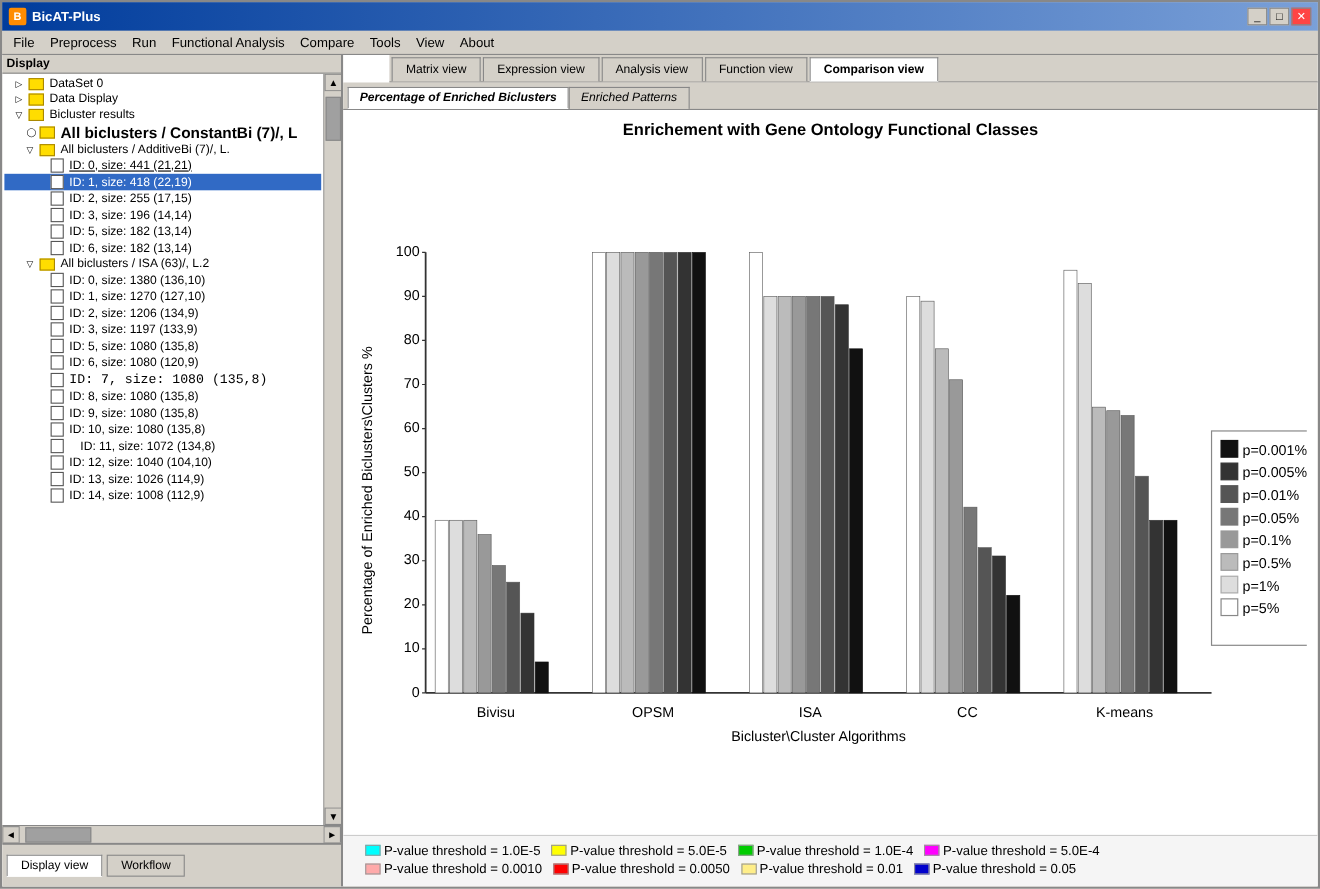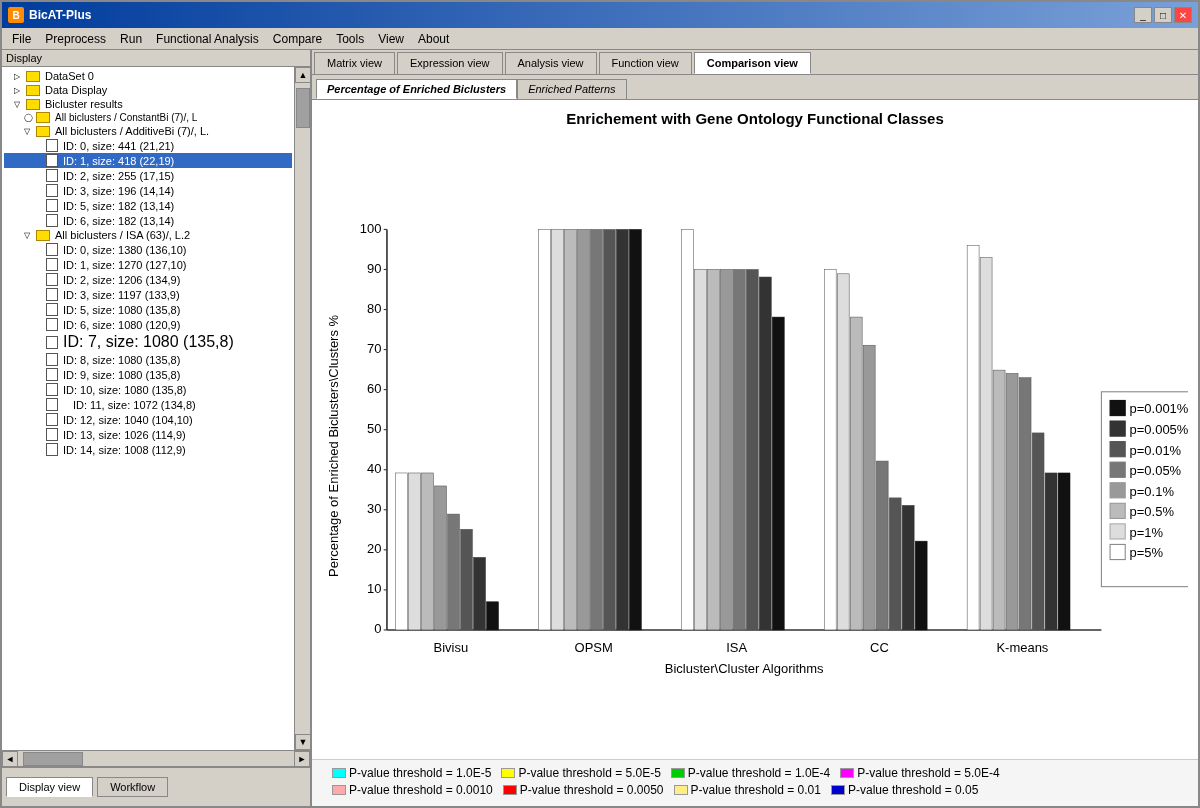--- a/index.html
+++ b/index.html
@@ -17,38 +17,38 @@
     
     
     .menubar { background: #d4d0c8; padding: 2px 4px; display: flex; gap: 2px; height: 22px; align-items: center; border-bottom: 1px solid #888; flex-shrink: 0; }
     .menu-item { padding: 2px 6px; cursor: pointer; font-size: 12px; }
     
     
     .main-content { display: flex; flex: 1; overflow: hidden; }
     
     
     .left-panel { width: 310px; background: white; border-right: 2px solid #888; display: flex; flex-direction: column; flex-shrink: 0; }
-    .left-panel-header { background: #d4d0c8; padding: 2px 4px; font-size: 11px; border-bottom: 1px solid #888; }
+    .left-panel-header { background: #d4d0c8; padding: 2px 4px; font-size: 11px; border-bottom: 1px solid #888; font-weight: bold; }
     .left-panel-content { flex: 1; overflow-y: auto; overflow-x: auto; padding: 2px; }
     .left-panel-bottom { height: 40px; border-top: 2px solid #888; display: flex; align-items: center; padding: 4px; gap: 4px; background: #d4d0c8; }
     .bottom-tab { padding: 3px 12px; background: #d4d0c8; border: 1px solid #888; font-size: 11px; cursor: pointer; }
     .bottom-tab.active { background: white; border-bottom: 1px solid white; }
     
     
     .tree-item { display: flex; align-items: center; gap: 2px; padding: 1px 0; cursor: pointer; white-space: nowrap; }
     .tree-item.selected { background: #316ac5; color: white; }
     .tree-indent-1 { padding-left: 10px; }
     .tree-indent-2 { padding-left: 20px; }
     .tree-indent-3 { padding-left: 30px; }
     
     
     .right-panel { flex: 1; display: flex; flex-direction: column; background: white; }
     
     
-    .tabs-row { display: flex; background: #d4d0c8; border-bottom: 1px solid #888; padding-top: 2px; flex-shrink: 0; }
+    .tabs-row { display: flex; background: #d4d0c8; border-bottom: 1px solid #888; padding-top: 2px; flex-shrink: 0; margin-left: 42px; }
     .tab { padding: 4px 12px; border: 1px solid #888; background: #d4d0c8; cursor: pointer; font-size: 11px; margin-left: 2px; border-bottom: none; }
     .tab.active { background: white; border-bottom: 1px solid white; font-weight: bold; }
     
     
     .subtabs-row { display: flex; background: #d4d0c8; border-bottom: 1px solid #888; padding: 4px 4px 0; flex-shrink: 0; }
     .subtab { padding: 3px 10px; border: 1px solid #888; background: #d4d0c8; cursor: pointer; font-size: 11px; border-bottom: none; font-style: italic; }
     .subtab.active { background: white; border-bottom: 1px solid white; font-weight: bold; }
     
     
     .chart-area { flex: 1; padding: 0; overflow: hidden; position: relative; display: flex; flex-direction: column; }
@@ -125,31 +125,31 @@
                 <span style="font-size:11px;">Data Display</span>
               </div>
               <div class="tree-item tree-indent-1">
                 <span style="font-size:8px;width:10px;display:inline-block;">▽</span>
                 <span style="display:inline-block;width:14px;height:11px;background:#ffdd00;border:1px solid #aa8800;margin-right:3px;vertical-align:middle;"></span>
                 <span style="font-size:11px;">Bicluster results</span>
               </div>
               <div class="tree-item tree-indent-2">
                 <span style="font-size:8px;width:10px;display:inline-block;">◯</span>
                 <span style="display:inline-block;width:14px;height:11px;background:#ffdd00;border:1px solid #aa8800;margin-right:3px;vertical-align:middle;"></span>
-                <span style="font-size:10px;">All biclusters / ConstantBi (7)/, L</span>
+                <span style="font-size:14px;font-weight:bold;">All biclusters / ConstantBi (7)/, L</span>
               </div>
               <div class="tree-item tree-indent-2">
                 <span style="font-size:8px;width:10px;display:inline-block;">▽</span>
                 <span style="display:inline-block;width:14px;height:11px;background:#ffdd00;border:1px solid #aa8800;margin-right:3px;vertical-align:middle;"></span>
                 <span style="font-size:11px;">All biclusters / AdditiveBi (7)/, L.</span>
               </div>
               <div class="tree-item tree-indent-3">
                 <span style="width:10px;display:inline-block;"></span>
                 <span style="display:inline-block;width:12px;height:13px;background:white;border:1px solid #555;margin-right:3px;vertical-align:middle;"></span>
-                <span style="font-size:11px;">ID: 0, size: 441 (21,21)</span>
+                <span style="font-size:11px;text-decoration:underline;">ID: 0, size: 441 (21,21)</span>
               </div>
               <div class="tree-item tree-indent-3 selected">
                 <span style="width:10px;display:inline-block;"></span>
                 <span style="display:inline-block;width:12px;height:13px;background:white;border:1px solid #555;margin-right:3px;vertical-align:middle;"></span>
                 <span style="font-size:11px;">ID: 1, size: 418 (22,19)</span>
               </div>
               <div class="tree-item tree-indent-3">
                 <span style="width:10px;display:inline-block;"></span>
                 <span style="display:inline-block;width:12px;height:13px;background:white;border:1px solid #555;margin-right:3px;vertical-align:middle;"></span>
                 <span style="font-size:11px;">ID: 2, size: 255 (17,15)</span>
@@ -200,21 +200,21 @@
                 <span style="font-size:11px;">ID: 5, size: 1080 (135,8)</span>
               </div>
               <div class="tree-item tree-indent-3">
                 <span style="width:10px;display:inline-block;"></span>
                 <span style="display:inline-block;width:12px;height:13px;background:white;border:1px solid #555;margin-right:3px;vertical-align:middle;"></span>
                 <span style="font-size:11px;text-align:center;">ID: 6, size: 1080 (120,9)</span>
               </div>
               <div class="tree-item tree-indent-3">
                 <span style="width:10px;display:inline-block;"></span>
                 <span style="display:inline-block;width:12px;height:13px;background:white;border:1px solid #555;margin-right:3px;vertical-align:middle;"></span>
-                <span style="font-size:16px;">ID: 7, size: 1080 (135,8)</span>
+                <span style="font-size:12px;font-family:Liberation Mono, monospace;">ID: 7, size: 1080 (135,8)</span>
               </div>
               <div class="tree-item tree-indent-3">
                 <span style="width:10px;display:inline-block;"></span>
                 <span style="display:inline-block;width:12px;height:13px;background:white;border:1px solid #555;margin-right:3px;vertical-align:middle;"></span>
                 <span style="font-size:11px;">ID: 8, size: 1080 (135,8)</span>
               </div>
               <div class="tree-item tree-indent-3">
                 <span style="width:10px;display:inline-block;"></span>
                 <span style="display:inline-block;width:12px;height:13px;background:white;border:1px solid #555;margin-right:3px;vertical-align:middle;"></span>
                 <span style="font-size:11px;">ID: 9, size: 1080 (135,8)</span>

